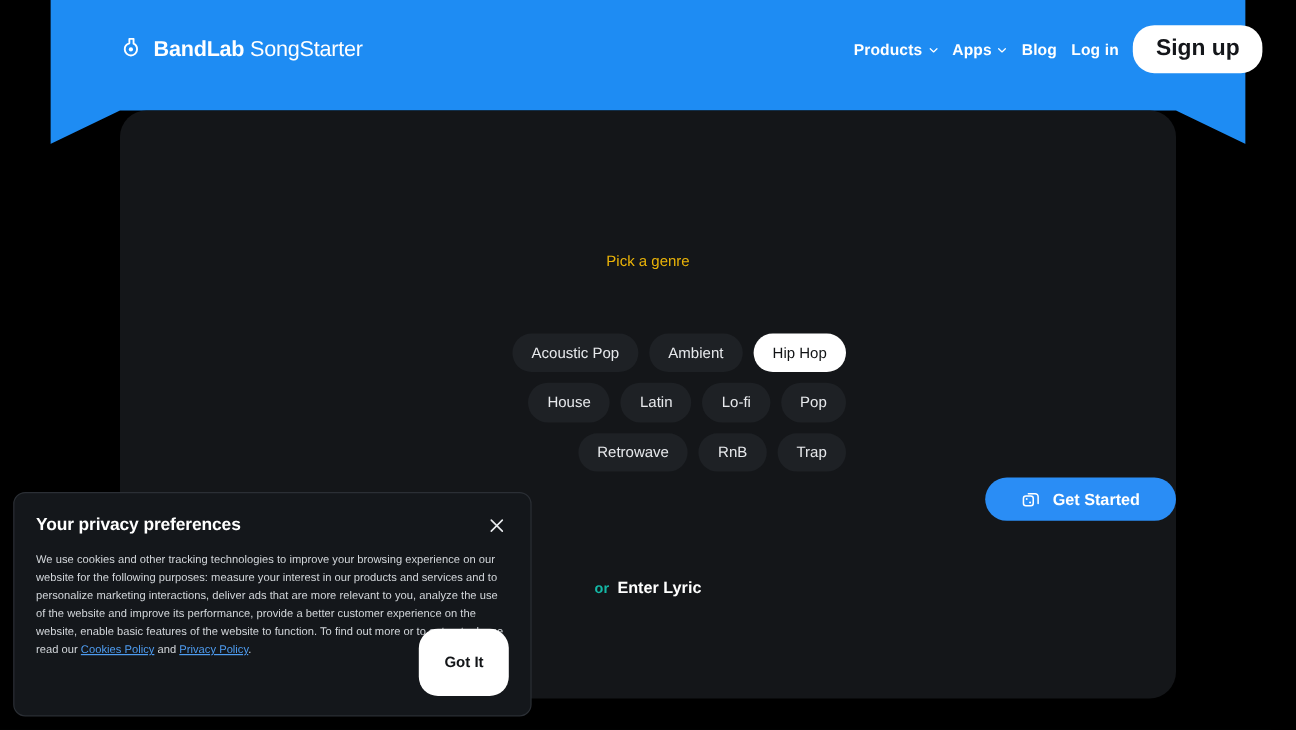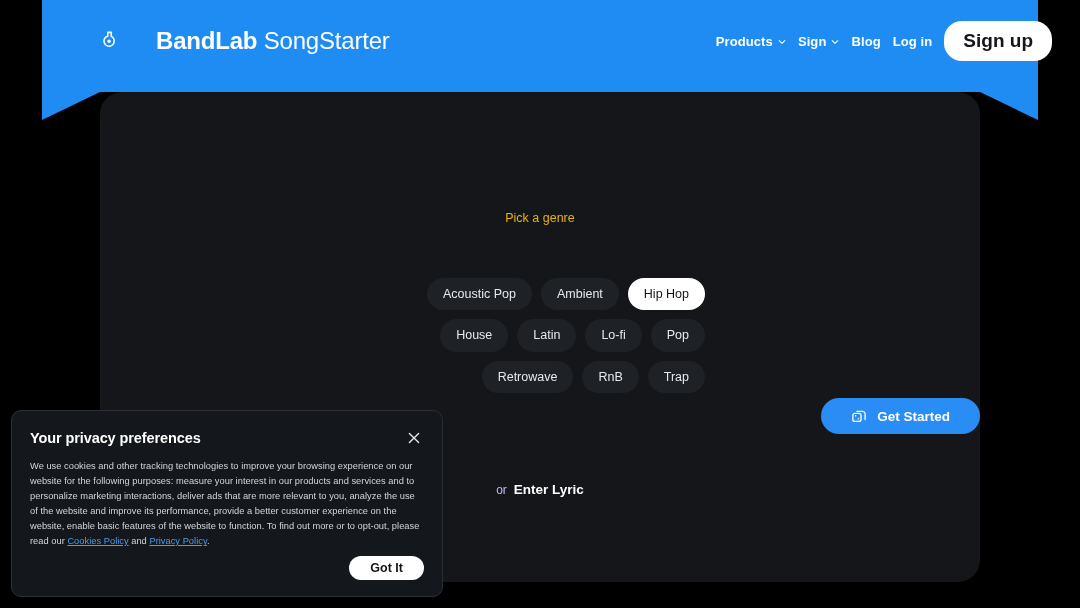--- a/index.html
+++ b/index.html
@@ -39,24 +39,23 @@
   }
   .brand {
     display: flex;
     align-items: center;
     gap: 8px;
     color: #ffffff;
     user-select: none;
   }
   .brand-mark { width: 22px; height: 22px; display: block; }
   .brand-text {
-    font-size: 24px;
+    font-size: 18px;
     letter-spacing: -0.2px;
     white-space: nowrap;
-    margin-left: 28px;
   }
   .brand-text b { font-weight: 700; }
   .brand-text span.light { font-weight: 400; }
 
   .navspacer { flex: 1; }
   .navlinks {
     display: flex;
     align-items: center;
     gap: 12px;
   }
@@ -179,23 +178,23 @@
   .lyric-wrap {
     position: absolute;
     left: 0; right: 0;
     top: 390px;
     display: flex;
     justify-content: center;
     align-items: baseline;
     gap: 7px;
   }
   .lyric-or {
-    color: #c4b5fd;
+    color: #14b8a6;
     font-size: 12px;
-    font-weight: 400;
+    font-weight: 700;
   }
   .lyric-link {
     color: #ffffff;
     font-size: 13.5px;
     font-weight: 600;
     cursor: pointer;
   }
 
   
   .cookie {
@@ -246,21 +245,21 @@
     right: 18px;
     bottom: 16px;
   }
   .gotit-btn {
     background: #ffffff;
     color: #121417;
     border: none;
     border-radius: 16px;
     font-size: 12.5px;
     font-weight: 700;
-    padding: 5px 21px;
+    padding: 21px 21px;
     cursor: pointer;
     font-family: "Liberation Sans", sans-serif;
   }
 </style>
 </head>
 <body>
 
 <div id="stage">
 
   <div class="header-shape"></div>
@@ -281,21 +280,21 @@
     <nav class="navlinks">
       <a class="navlink">
         <span>Products</span>
         <span>
           <svg class="caret" viewBox="0 0 10 10">
               <path d="M1.5 3.3L5 6.6l3.5-3.3" stroke="#ffffff" stroke-width="1.3" fill="none" stroke-linecap="round" stroke-linejoin="round"></path>
             </svg>
         </span>
       </a>
       <a class="navlink">
-        <span>Sign</span>
+        <span>Apps</span>
         <span>
           <svg class="caret" viewBox="0 0 10 10">
               <path d="M1.5 3.3L5 6.6l3.5-3.3" stroke="#ffffff" stroke-width="1.3" fill="none" stroke-linecap="round" stroke-linejoin="round"></path>
             </svg>
         </span>
       </a>
       <a class="navlink">Blog</a>
       <a class="navlink">Log in</a>
       <button class="signup-btn">Sign up</button>
     </nav>

